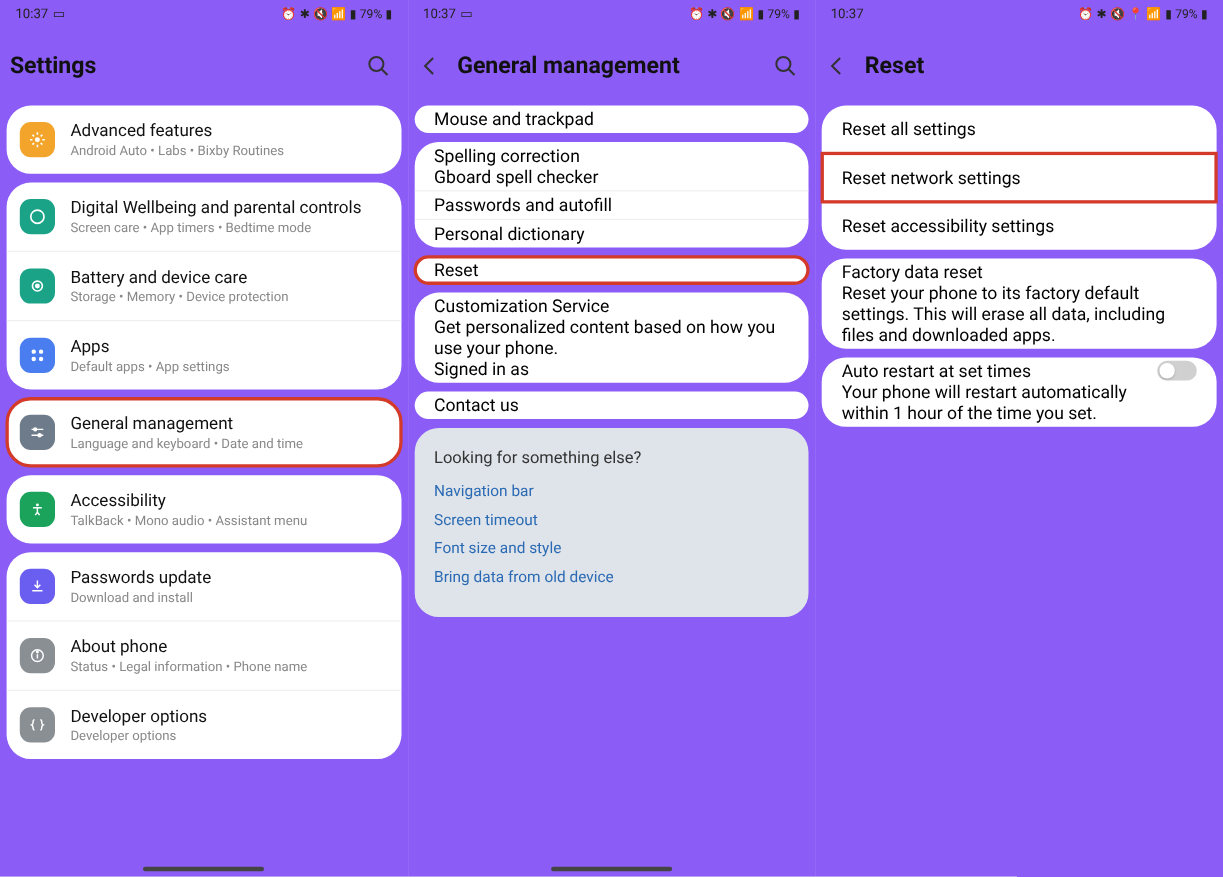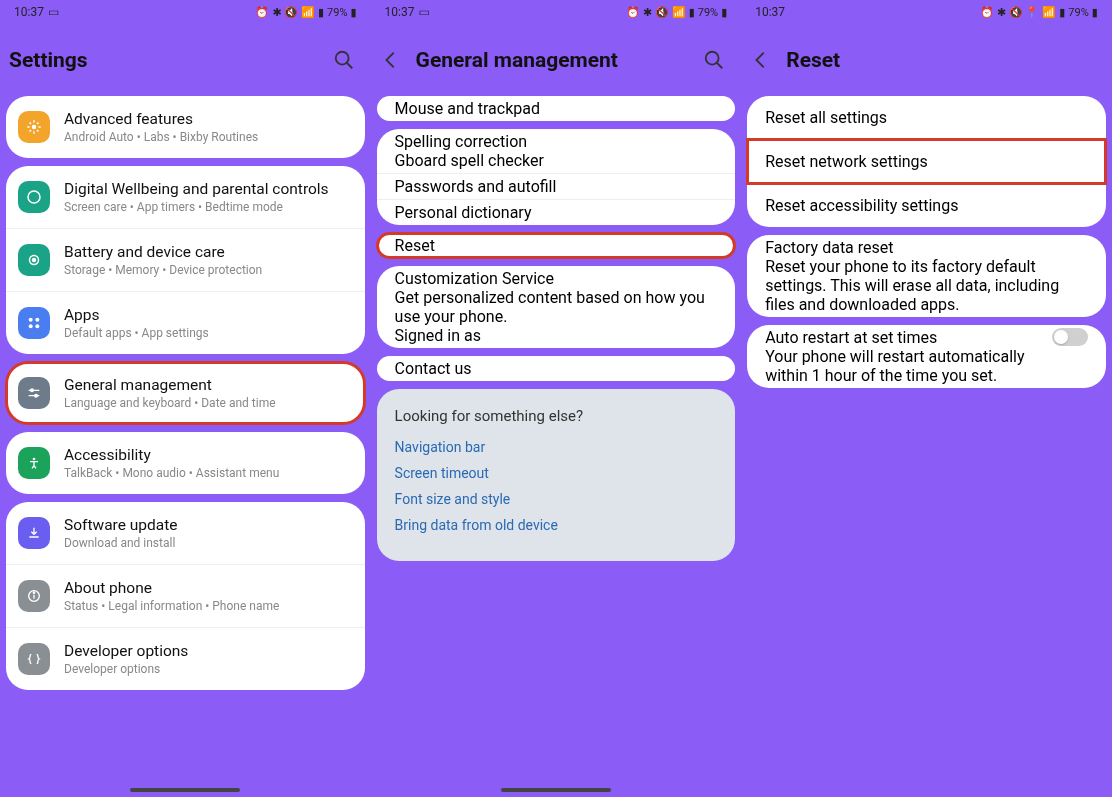--- a/index.html
+++ b/index.html
@@ -234,21 +234,21 @@
     </div>
 
     <div class="card">
       <div class="row">
         <div class="iconcircle" style="background:#6a5ef0">
           <svg width="16" height="16" viewBox="0 0 24 24" fill="none" stroke="#fff" stroke-width="2">
               <path d="M12 4v10M8 10l4 4 4-4M5 18h14"></path>
             </svg>
         </div>
         <div class="txt">
-          <div class="title">Software update</div>
+          <div class="title">Passwords update</div>
           <div class="sub">Download and install</div>
         </div>
       </div>
       <div class="row sep">
         <div class="iconcircle" style="background:#8a8f94">
           <svg width="16" height="16" viewBox="0 0 24 24" fill="none" stroke="#fff" stroke-width="2">
               <circle cx="12" cy="12" r="8"></circle>
               <line x1="12" y1="10" x2="12" y2="16"></line>
               <circle cx="12" cy="7" r="1" fill="#fff"></circle>
             </svg>

